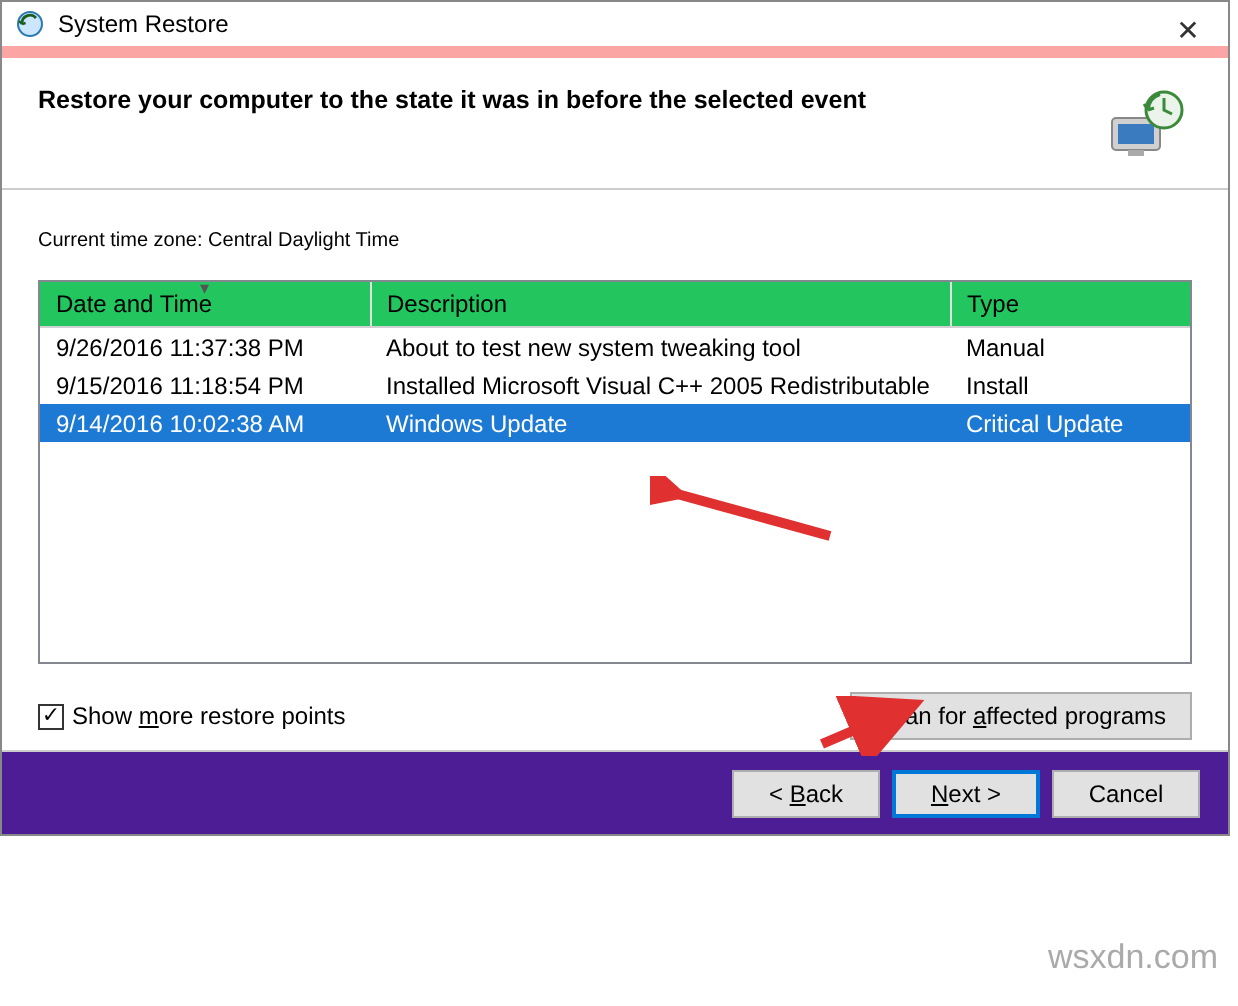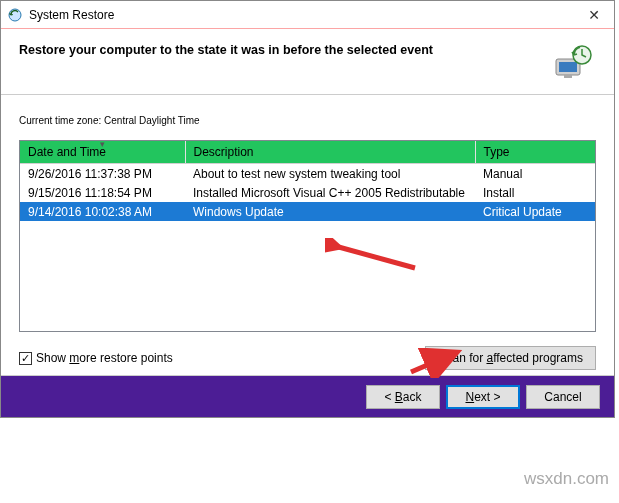--- a/index.html
+++ b/index.html
@@ -16,21 +16,21 @@
   .window {
     width: 615px;
     height: 418px;
     border: 1px solid #888;
     background: #fff;
     position: relative;
   }
   .titlebar {
     height: 28px;
     background: #fff;
-    border-bottom: 1px solid #fca5a5;
+    border-bottom: 6px solid #fca5a5;
     display: flex;
     align-items: center;
     padding: 0 6px;
     position: relative;
   }
   .titlebar .icon {
     width: 16px; height: 16px;
     margin-right: 6px;
     display: inline-flex;
     align-items: center;

